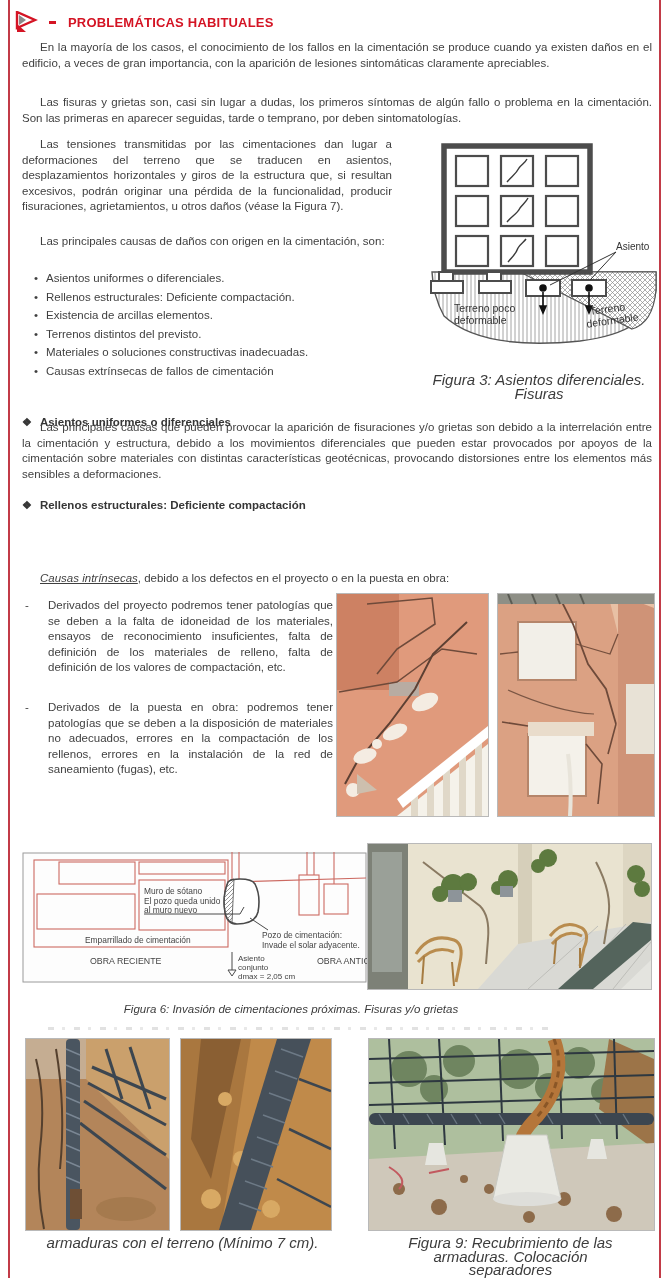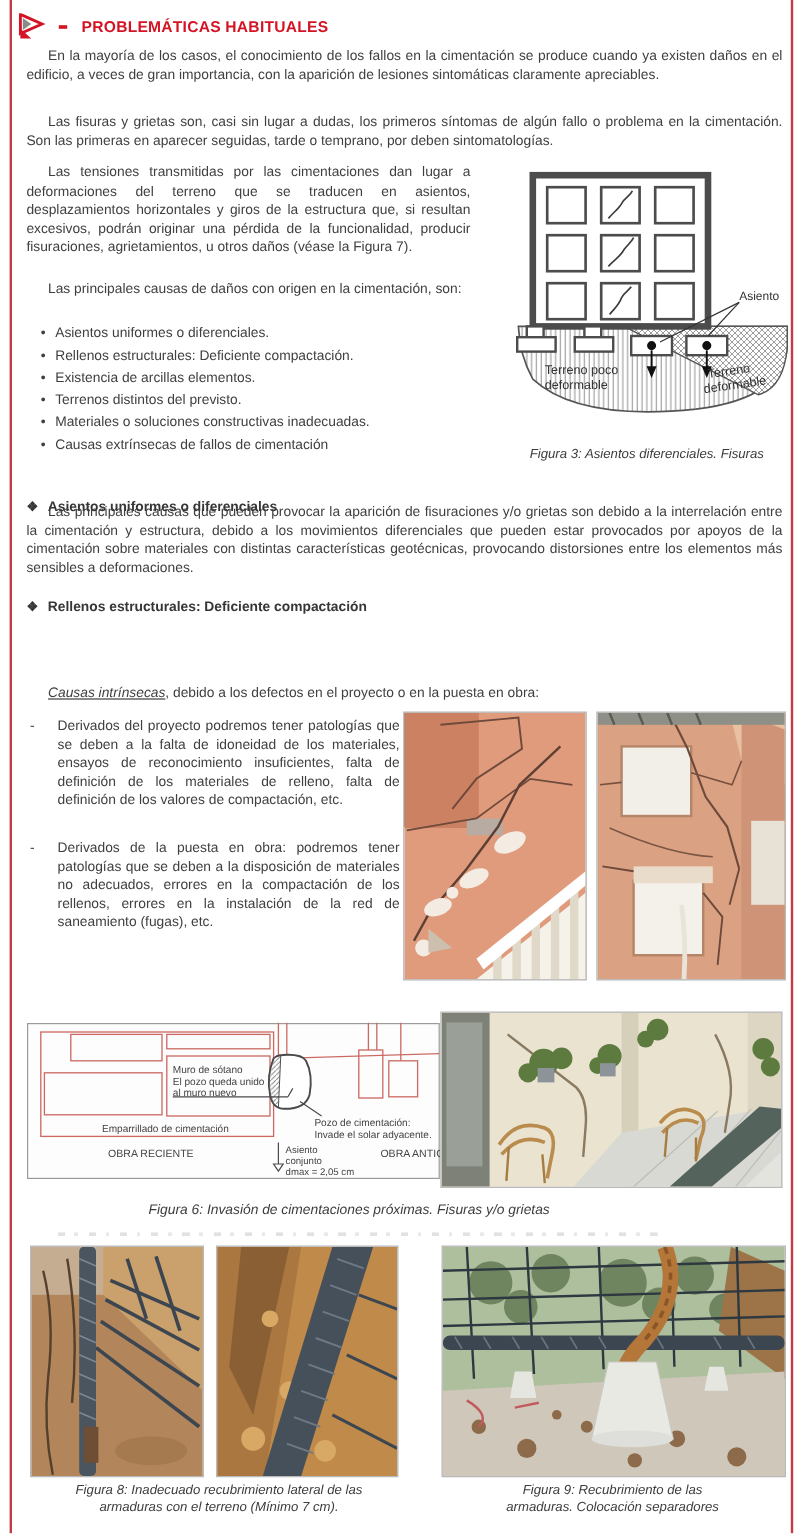--- a/index.html
+++ b/index.html
@@ -27,21 +27,21 @@
 
   .sec-head { font-size:11.5px; font-weight:bold; color:#363636; }
   .sec-head .diamond { margin-right:8px; font-size:11px; }
 
   .underline-lead { font-style:italic; text-decoration:underline; }
 
   .dash-item { display:flex; font-size:11.5px; line-height:15.6px; margin-bottom:24px; }
   .dash-item .d { width:23px; flex:none; }
   .dash-item .t { text-align:justify; text-align-last:left; }
 
-  .figcap { font-style:italic; font-size:11px; line-height:13.5px; text-align:center; color:#3c3c3c; }
+  .figcap { font-style:italic; font-size:15px; line-height:13.5px; text-align:center; color:#3c3c3c; }
 
   .photo-frame { position:absolute; border:1px solid #b9b9b9; overflow:hidden; background:#ddd; }
   .photo-frame svg { display:block; }
 
   .faded-line {
     position:absolute; height:3px;
     background:repeating-linear-gradient(90deg,#c9c9c9 0 6px,transparent 6px 14px,#d6d6d6 14px 17px,transparent 17px 26px);
     opacity:.55;
   }
   svg text { font-family:"Liberation Sans", sans-serif; }
@@ -454,20 +454,19 @@
       <path d="M185,0 Q200,40 168,78" stroke="#8a5626" stroke-width="3" fill="none" stroke-dasharray="6 5"></path>
 
       <polygon points="138,96 178,96 192,160 124,160" fill="#e9e9e3" stroke="#c9c9c2" stroke-width="1"></polygon>
       <ellipse cx="158" cy="160" rx="34" ry="7" fill="#dededa"></ellipse>
       <polygon points="60,104 74,104 78,126 56,126" fill="#e6e6e0"></polygon>
       <polygon points="222,100 234,100 238,120 218,120" fill="#e6e6e0"></polygon>
     </svg>
   </div>
 
   <div class="figcap abs" style="top:1236px; left:40px; width:285px;">
-    <div>Figura 8: Inadecuado recubrimiento lateral de las</div>
     <div>armaduras con el terreno (Mínimo 7 cm).</div>
   </div>
   <div class="figcap abs" style="top:1236px; left:398px; width:225px;">
     <div>Figura 9: Recubrimiento de las</div>
     <div>armaduras. Colocación separadores</div>
   </div>
 </div>
 
 </body></html>

